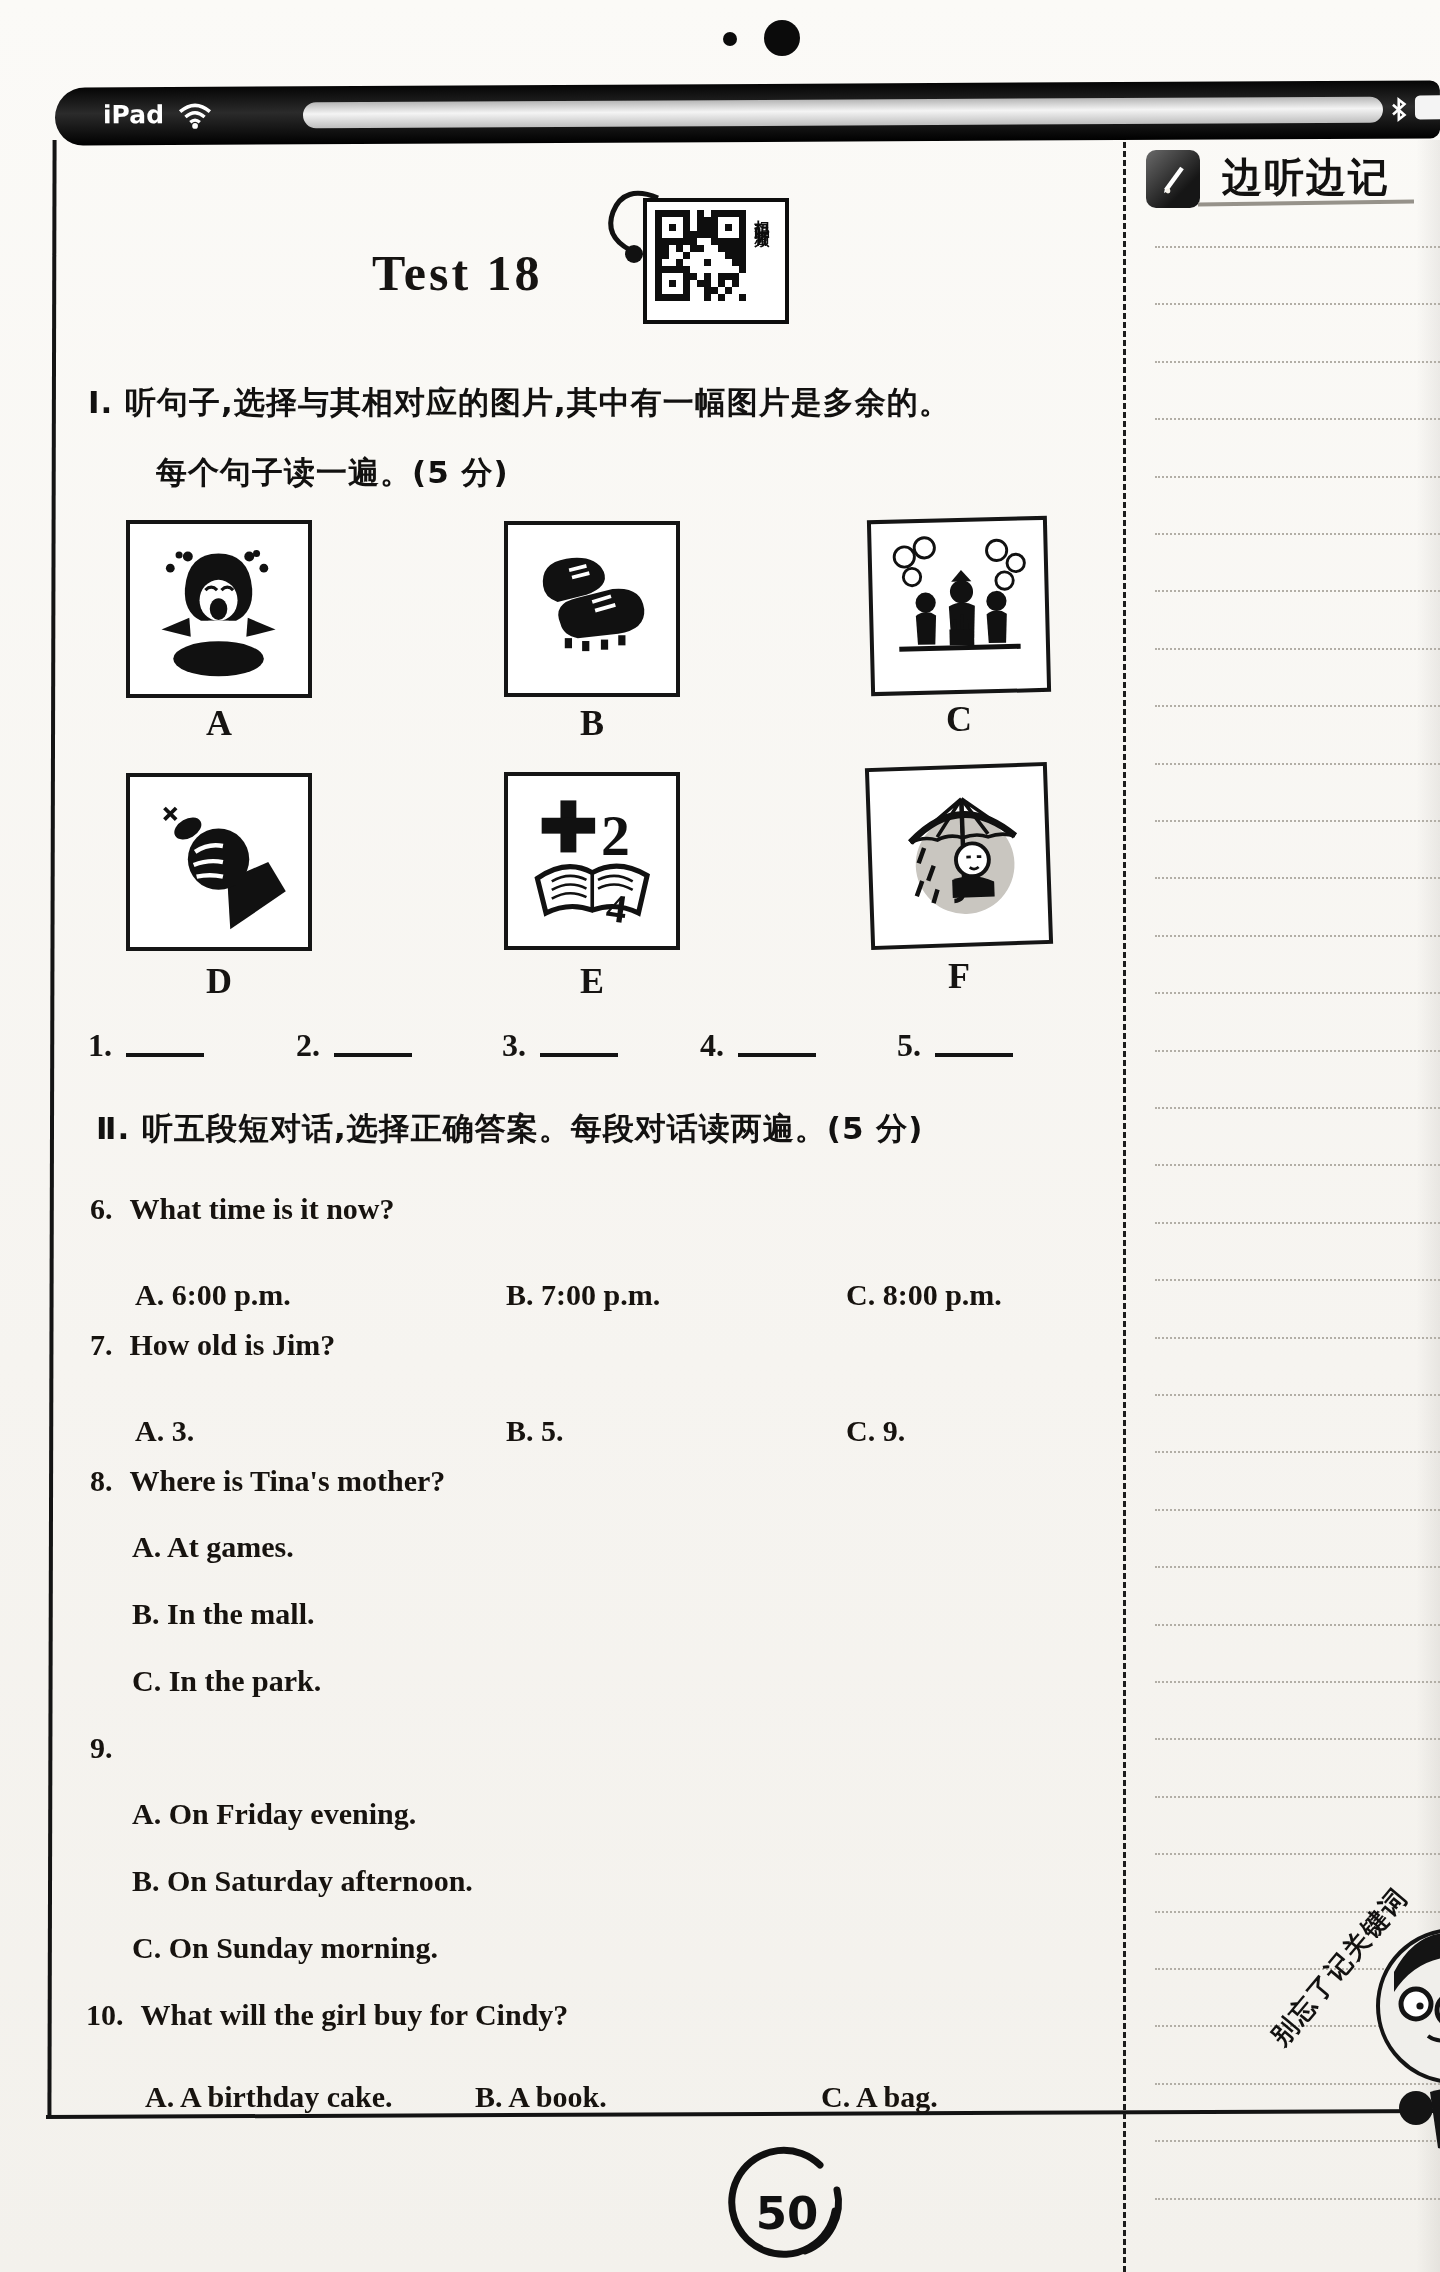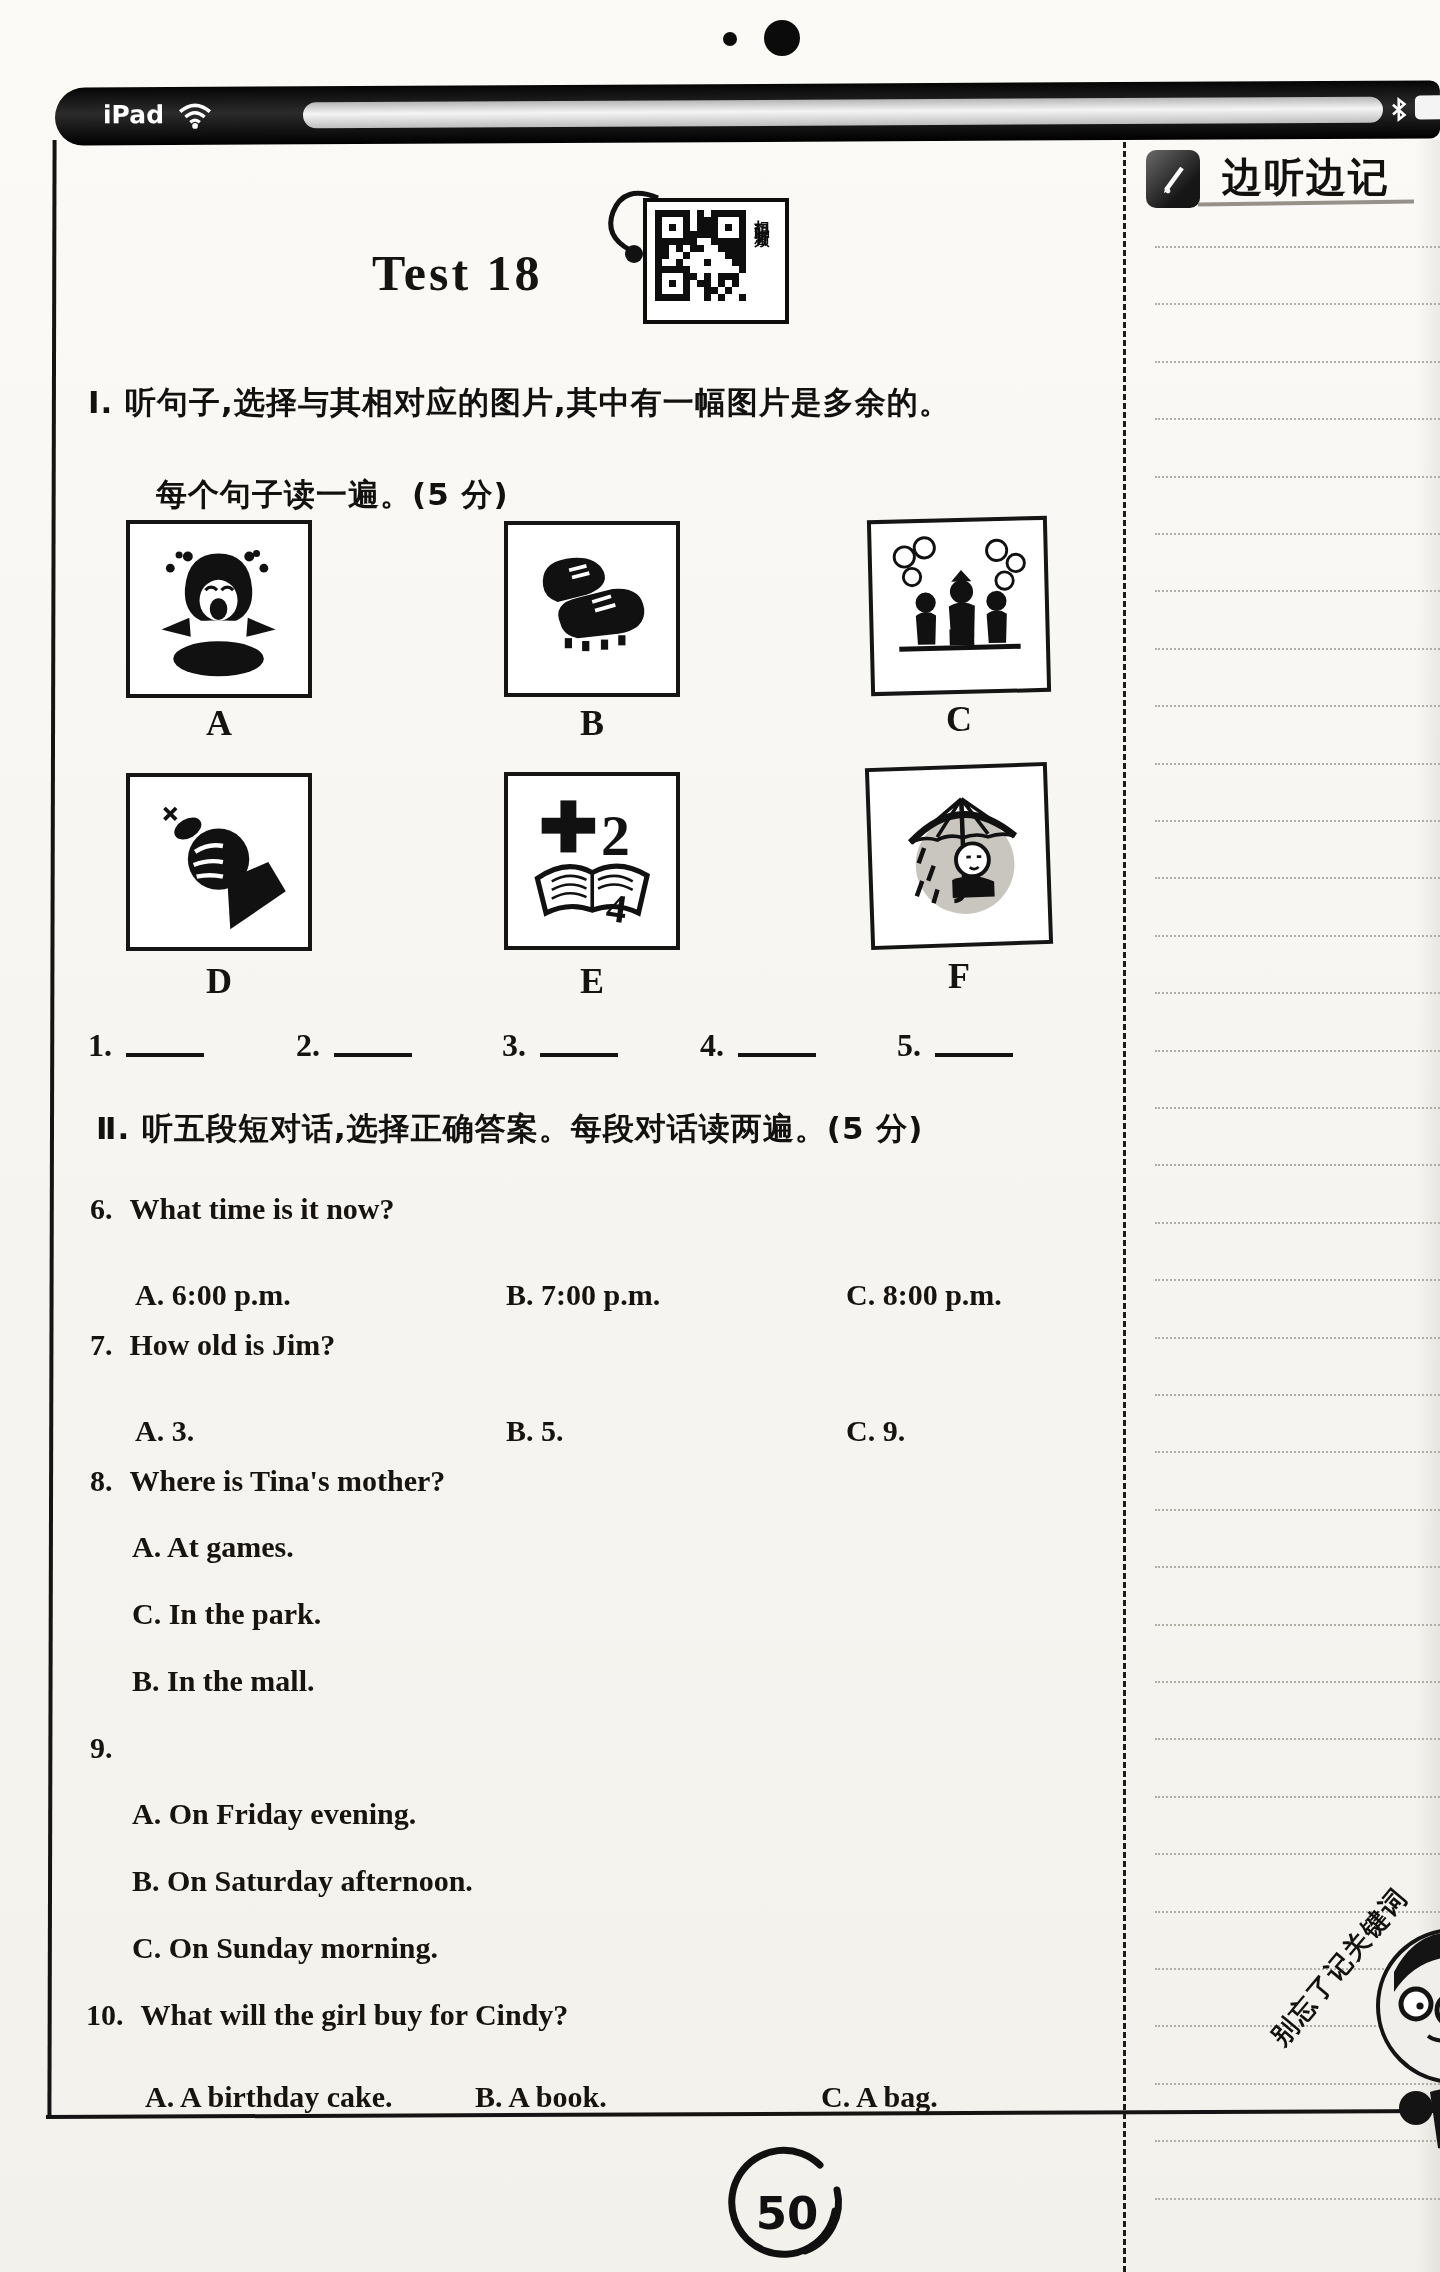--- a/index.html
+++ b/index.html
@@ -33,21 +33,21 @@
   .qr-hook{position:absolute;left:598px;top:182px;}
   .qr-box{position:absolute;left:643px;top:198px;width:146px;height:126px;background:#fff;
     border:4px solid #0d0d0d;box-sizing:border-box;display:flex;}
   .qr-grid{display:grid;grid-template-columns:repeat(13,7px);grid-auto-rows:7px;margin:8px 2px 0 8px;align-content:start;}
   .qm{background:#0e0e0e;}
   .qr-caption{writing-mode:vertical-rl;text-orientation:upright;font-family:"DejaVu Sans","Liberation Sans",sans-serif;
     font-weight:bold;font-size:15px;letter-spacing:3px;margin:6px 2px 0 4px;color:#0d0d0d;}
   
   .cn{font-family:"DejaVu Sans","Liberation Sans",sans-serif;font-weight:bold;color:#121110;white-space:nowrap;}
   .sec1-l1{position:absolute;left:88px;top:382px;font-size:31px;letter-spacing:1px;}
-  .sec1-l2{position:absolute;left:156px;top:452px;font-size:31px;letter-spacing:1px;margin-top:22px;}
+  .sec1-l2{position:absolute;left:156px;top:452px;font-size:31px;letter-spacing:1px;}
   .sec2-h{position:absolute;left:96px;top:1108px;font-size:31px;letter-spacing:1px;}
   
   .pic-box{position:absolute;background:#fff;border:4px solid #151515;box-sizing:border-box;
     display:flex;align-items:center;justify-content:center;}
   .pic-box svg{width:86%;height:86%;}
   .pic-label{position:absolute;text-align:center;font-size:36px;font-weight:bold;}
   
   .blank-item{position:absolute;top:1018px;display:flex;align-items:flex-end;height:46px;
     font-size:32px;font-weight:bold;}
   .blank-rule{width:78px;height:0;border-bottom:4px solid #141414;margin:0 0 7px 14px;}
@@ -435,22 +435,22 @@
         <span class="opt">C. 9.</span>
       </div>
     </div>
     <div class="q stack">
       <div class="q-line">
         <span class="q-num">8.</span>
         <span>Where is Tina's mother?</span>
       </div>
       <div class="opt-stack">
         <span class="opt">A. At games.</span>
+        <span class="opt">B. In the mall.</span>
         <span class="opt">C. In the park.</span>
-        <span class="opt">B. In the mall.</span>
       </div>
     </div>
     <div class="q stack">
       <div class="q-line">
         <span class="q-num">9.</span>
       </div>
       <div class="opt-stack">
         <span class="opt">A. On Friday evening.</span>
         <span class="opt">B. On Saturday afternoon.</span>
         <span class="opt">C. On Sunday morning.</span>

